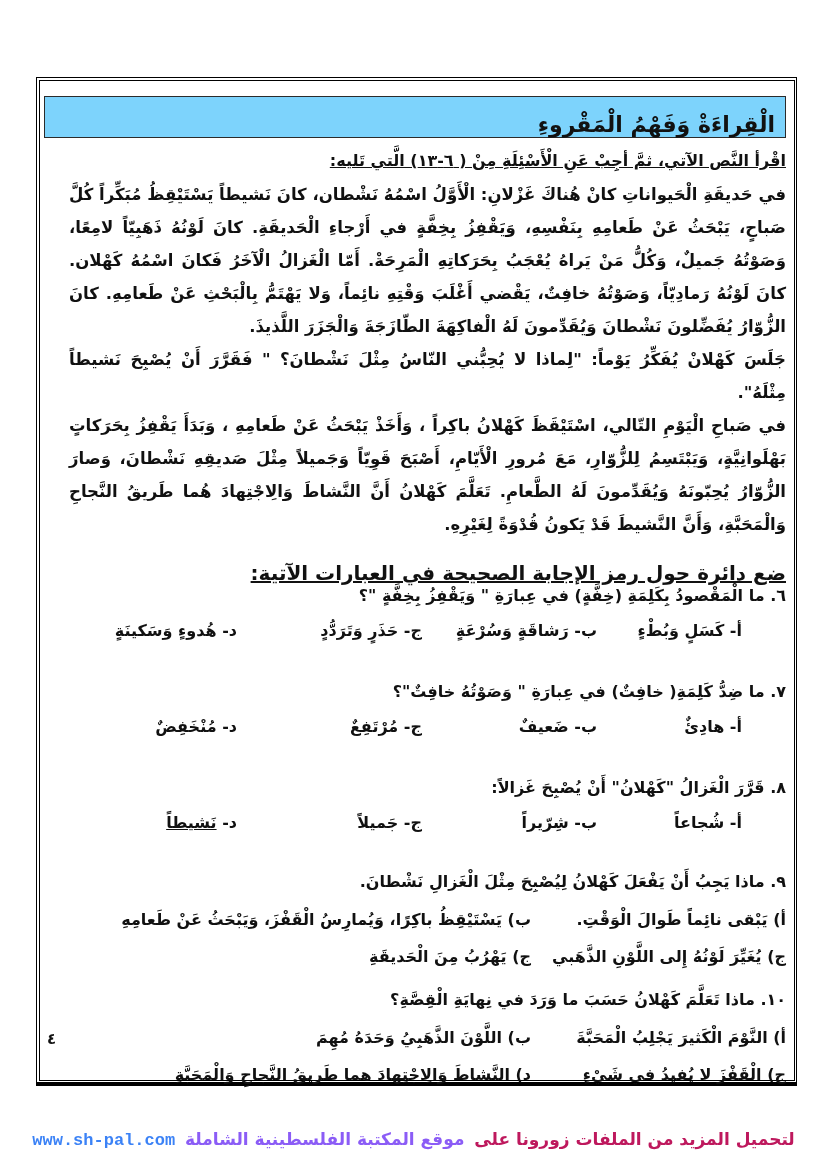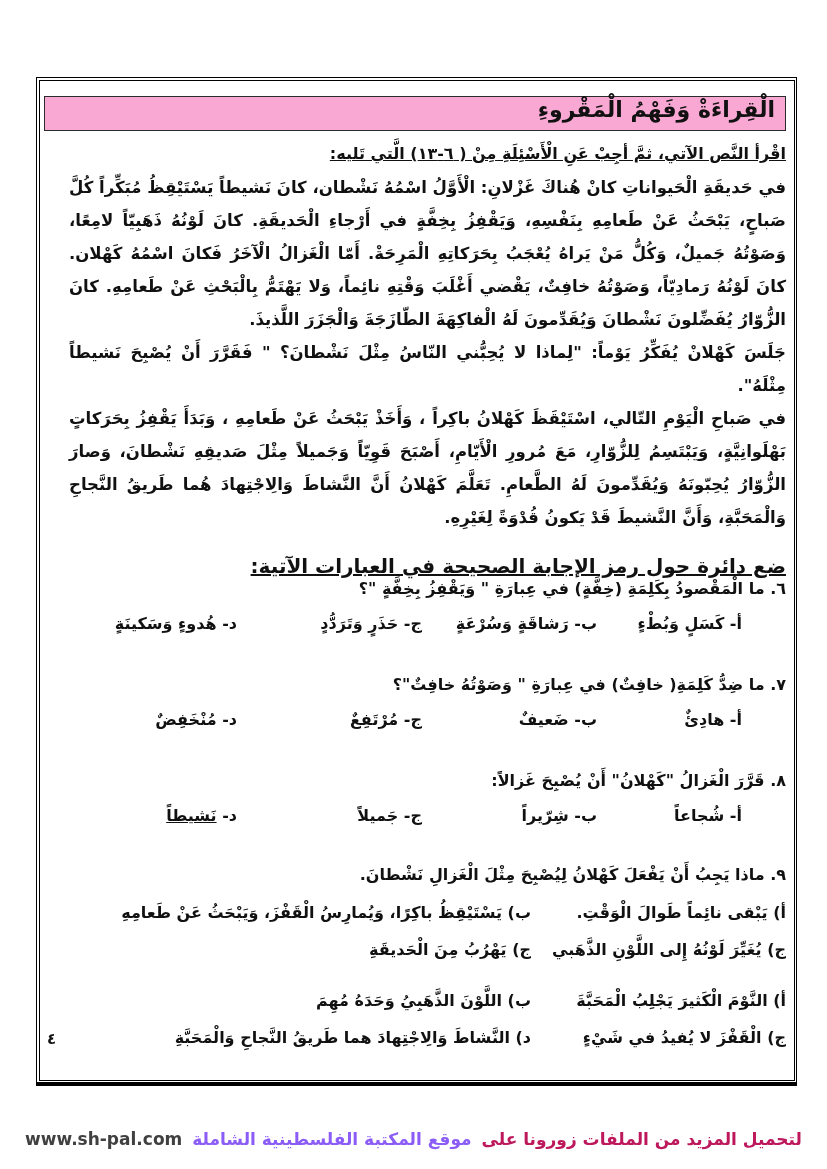--- a/index.html
+++ b/index.html
@@ -9,22 +9,22 @@
     direction:rtl;color:#111;overflow:hidden;
   }
   
   .frame-outer{
     position:absolute;left:36px;top:77px;width:761px;height:1009px;
     border:1.5px solid #000;border-bottom-width:4.5px;box-sizing:border-box;
   }
   .frame-inner{position:absolute;inset:1.5px;border:1px solid #000;}
   .content{position:absolute;right:41px;left:44px;top:96px;}
   .title-box{
-    background:#f9a8d4;border:1.6px solid #2b2b2b;height:35px;
-    display:flex;align-items:flex-start;padding-right:10px;box-sizing:border-box;
+    background:#7dd3fc;border:1.6px solid #2b2b2b;height:42px;
+    display:flex;align-items:flex-end;padding-right:10px;box-sizing:border-box;
     font-size:22px;font-weight:bold;
   }
   .instruction{
     margin-top:13px;font-size:16px;font-weight:bold;text-decoration:underline;
   }
   .passage{margin-top:8px;font-size:16.5px;font-weight:bold;line-height:33px;text-align:justify;margin-left:25px;}
   .passage p{margin:0;}
   .section-heading{
     margin-top:20px;font-size:20px;font-weight:bold;text-decoration:underline;
   }
@@ -104,25 +104,26 @@
       <div class="q q-9">
         <div class="q-text">٩. ماذا يَجِبُ أَنْ يَفْعَلَ كَهْلانُ لِيُصْبِحَ مِثْلَ الْغَزالِ نَشْطانَ.</div>
         <div class="opts-grid2">
           <div class="opt"><span>أ) </span><span>يَبْقى نائِماً طَوالَ الْوَقْتِ.</span></div>
           <div class="opt"><span>ب) </span><span>يَسْتَيْقِظُ باكِرًا، وَيُمارِسُ الْقَفْزَ، وَيَبْحَثُ عَنْ طَعامِهِ</span></div>
           <div class="opt"><span>ج) </span><span>يُغَيِّرَ لَوْنُهُ إِلى اللَّوْنِ الذَّهَبي</span></div>
           <div class="opt"><span>ج) </span><span>يَهْرُبُ مِنَ الْحَديقَةِ</span></div>
         </div>
       </div>
       <div class="q q-10">
+        <div class="q-text">١٠. ماذا تَعَلَّمَ كَهْلانُ حَسَبَ ما وَرَدَ في نِهايَةِ الْقِصَّةِ؟</div>
         <div class="opts-grid2">
           <div class="opt"><span>أ) </span><span>النَّوْمَ الْكَثيرَ يَجْلِبُ الْمَحَبَّةَ</span></div>
           <div class="opt"><span>ب) </span><span>اللَّوْنَ الذَّهَبِيُ وَحَدَهُ مُهِمَ</span></div>
           <div class="opt"><span>ج) </span><span>الْقَفْزَ لا يُفيدُ في شَيْءٍ</span></div>
           <div class="opt"><span>د) </span><span>النَّشاطَ وَالِاجْتِهادَ هما طَريقُ النَّجاحِ وَالْمَحَبَّةِ</span></div>
         </div>
       </div>
     </div>
 </div>
 
 <div class="page-num">٤</div>
 
-<div class="footer" id="footer"><span style="color: #be185d;">لتحميل المزيد من الملفات زورونا على </span><span style="color: #8b5cf6;">موقع المكتبة الفلسطينية الشاملة </span><span style="color: #404040;">www.sh-pal.com</span></div>
+<div class="footer" id="footer"><span style="color: #be185d;">لتحميل المزيد من الملفات زورونا على </span><span style="color: #8b5cf6;">موقع المكتبة الفلسطينية الشاملة </span><span style="color: #3b82f6; font-family: Liberation Mono, monospace;">www.sh-pal.com</span></div>
 
 </body></html>

